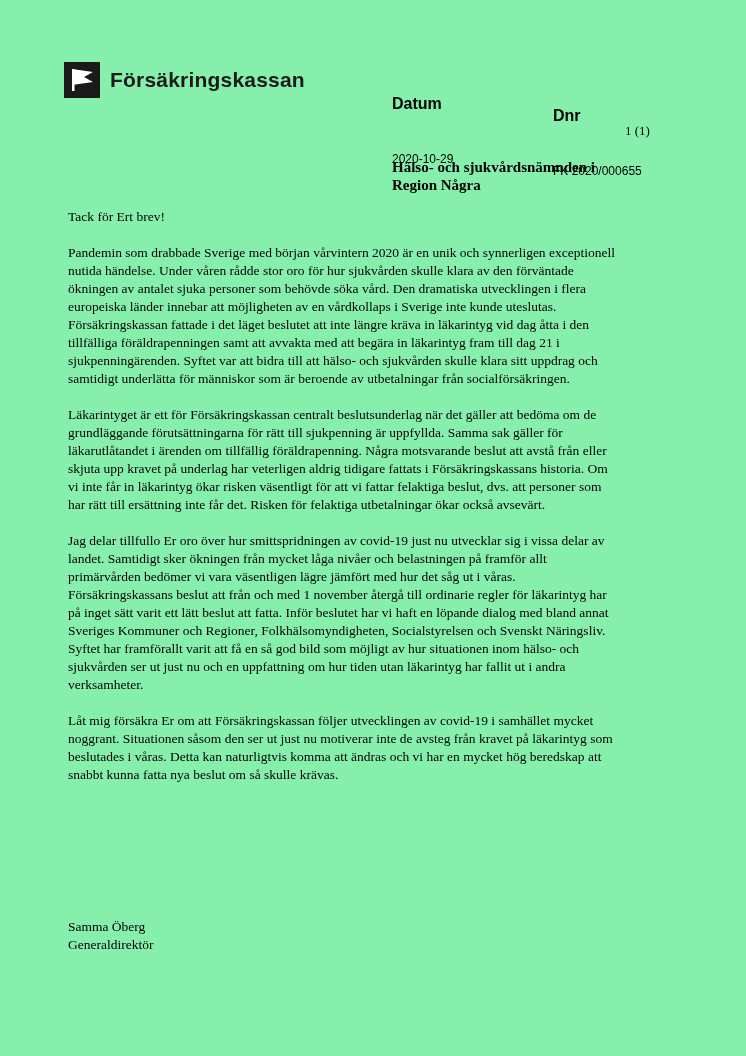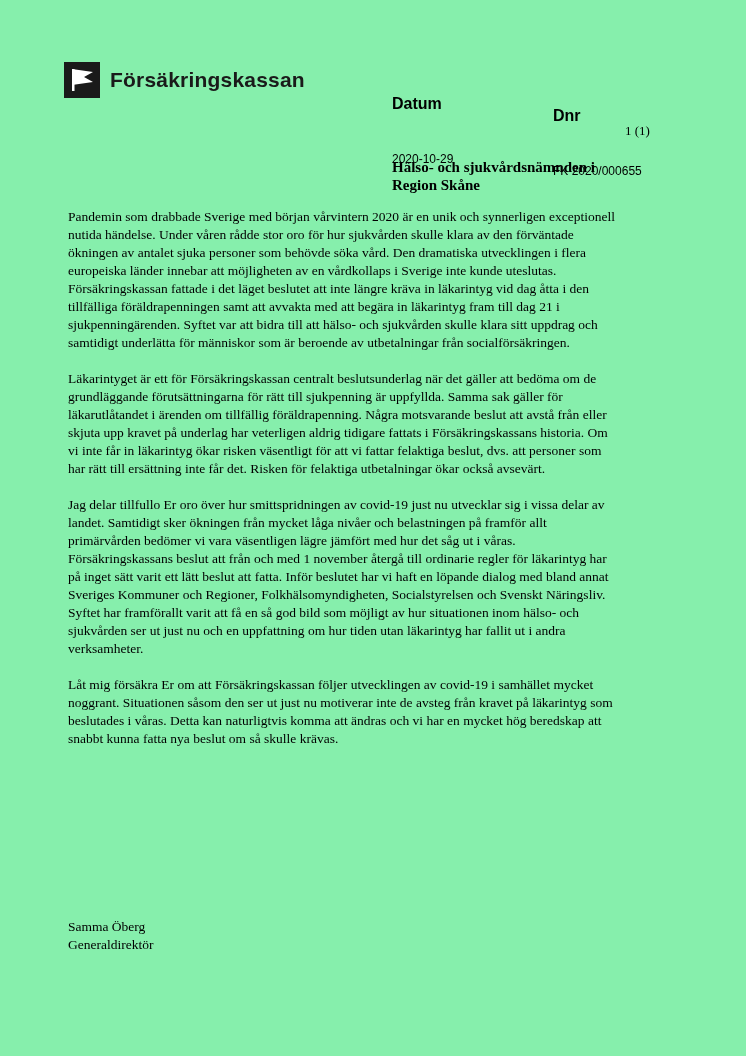--- a/index.html
+++ b/index.html
@@ -122,24 +122,25 @@
       <span class="meta-value">2020-10-29</span>
     </div>
     <div class="meta-dnr">
       <span class="meta-label">Dnr</span>
       <span class="meta-value">FK 2020/000655</span>
     </div>
   </div>
 
   <div class="recipient">
     <div>Hälso- och sjukvårdsnämnden i</div>
-    <div>Region Skåne</div>
+    <div>Region Några</div>
   </div>
 
   <div class="body-text">
+    <p class="greeting">Tack för Ert brev!</p>
     <p class="paragraph">Pandemin som drabbade Sverige med början vårvintern 2020 är en unik och synnerligen exceptionell nutida händelse. Under våren rådde stor oro för hur sjukvården skulle klara av den förväntade ökningen av antalet sjuka personer som behövde söka vård. Den dramatiska utvecklingen i flera europeiska länder innebar att möjligheten av en vårdkollaps i Sverige inte kunde uteslutas. Försäkringskassan fattade i det läget beslutet att inte längre kräva in läkarintyg vid dag åtta i den tillfälliga föräldrapenningen samt att avvakta med att begära in läkarintyg fram till dag 21 i sjukpenningärenden. Syftet var att bidra till att hälso- och sjukvården skulle klara sitt uppdrag och samtidigt underlätta för människor som är beroende av utbetalningar från socialförsäkringen.</p>
     <p class="paragraph">Läkarintyget är ett för Försäkringskassan centralt beslutsunderlag när det gäller att bedöma om de grundläggande förutsättningarna för rätt till sjukpenning är uppfyllda. Samma sak gäller för läkarutlåtandet i ärenden om tillfällig föräldrapenning. Några motsvarande beslut att avstå från eller skjuta upp kravet på underlag har veterligen aldrig tidigare fattats i Försäkringskassans historia. Om vi inte får in läkarintyg ökar risken väsentligt för att vi fattar felaktiga beslut, dvs. att personer som har rätt till ersättning inte får det. Risken för felaktiga utbetalningar ökar också avsevärt.</p>
     <p class="paragraph">Jag delar tillfullo Er oro över hur smittspridningen av covid-19 just nu utvecklar sig i vissa delar av landet. Samtidigt sker ökningen från mycket låga nivåer och belastningen på framför allt primärvården bedömer vi vara väsentligen lägre jämfört med hur det såg ut i våras. Försäkringskassans beslut att från och med 1 november återgå till ordinarie regler för läkarintyg har på inget sätt varit ett lätt beslut att fatta. Inför beslutet har vi haft en löpande dialog med bland annat Sveriges Kommuner och Regioner, Folkhälsomyndigheten, Socialstyrelsen och Svenskt Näringsliv. Syftet har framförallt varit att få en så god bild som möjligt av hur situationen inom hälso- och sjukvården ser ut just nu och en uppfattning om hur tiden utan läkarintyg har fallit ut i andra verksamheter.</p>
     <p class="paragraph">Låt mig försäkra Er om att Försäkringskassan följer utvecklingen av covid-19 i samhället mycket noggrant. Situationen såsom den ser ut just nu motiverar inte de avsteg från kravet på läkarintyg som beslutades i våras. Detta kan naturligtvis komma att ändras och vi har en mycket hög beredskap att snabbt kunna fatta nya beslut om så skulle krävas.</p>
   </div>
 
   <div class="signature">
     <span class="sig-name">Samma Öberg</span>
     <span class="sig-title">Generaldirektör</span>
   </div>

